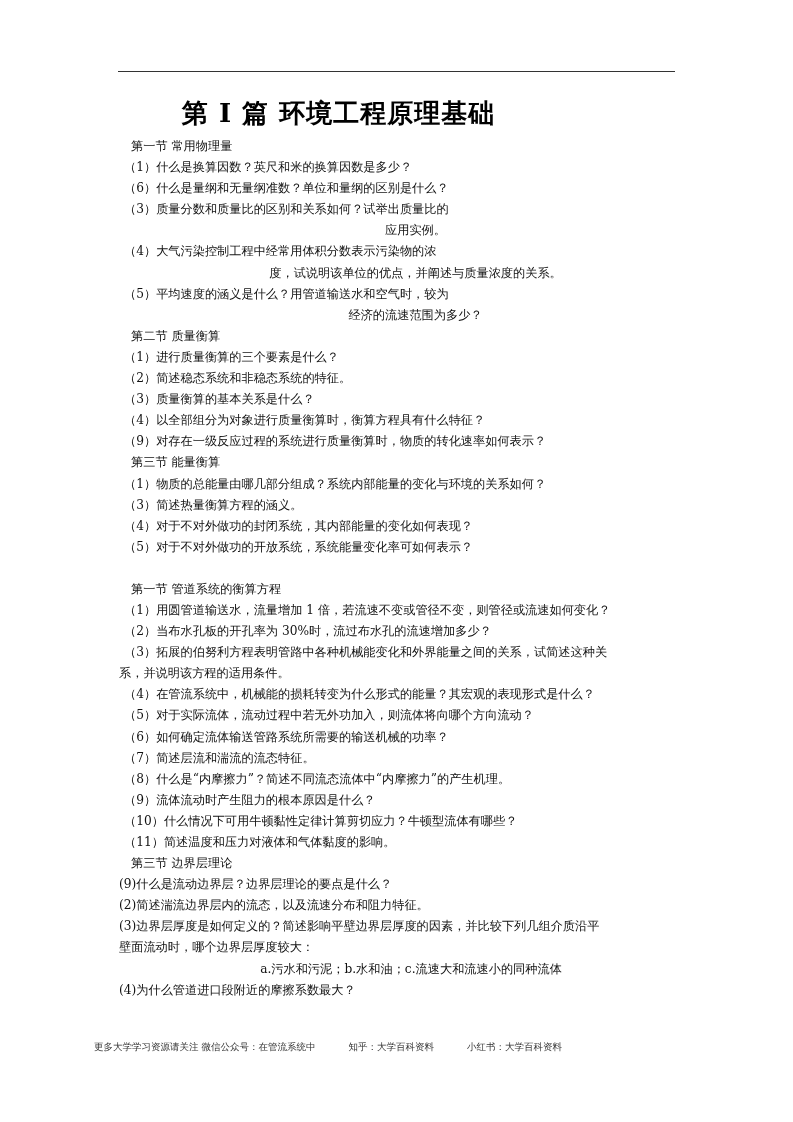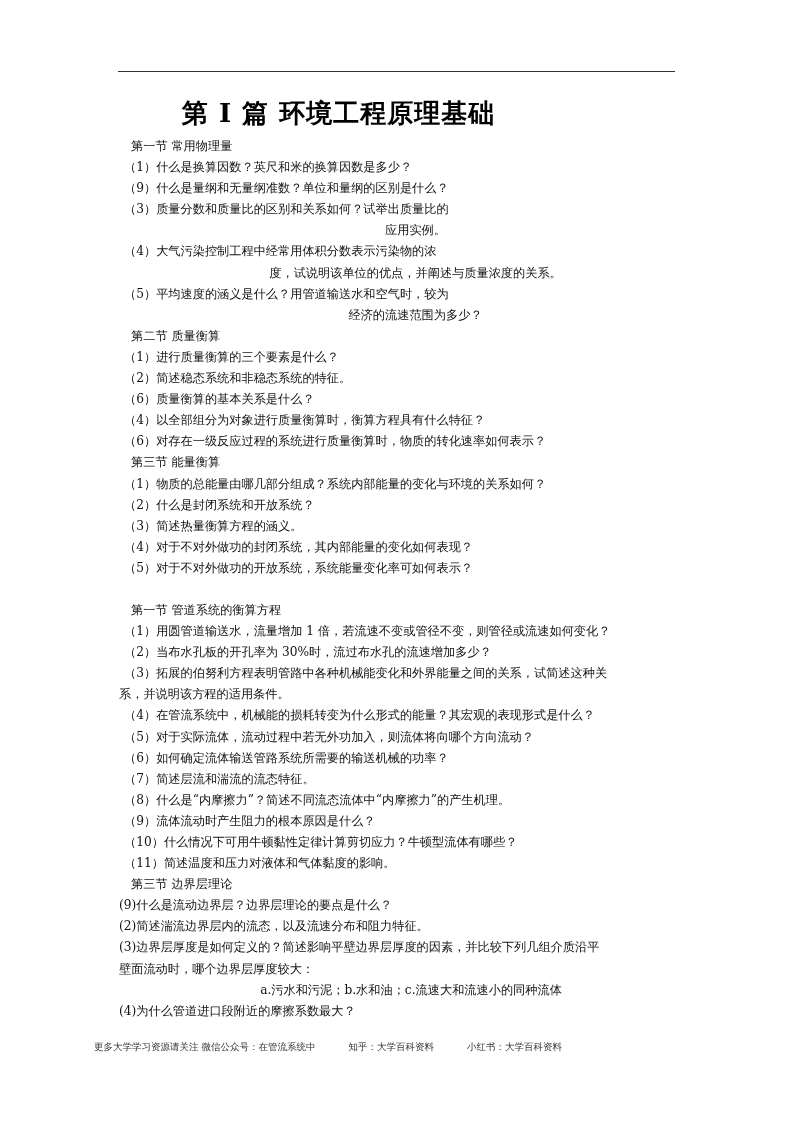--- a/index.html
+++ b/index.html
@@ -37,38 +37,37 @@
 </head>
 <body>
 
 <div class="top-rule"></div>
 
 <div class="title">第 I 篇  环境工程原理基础</div>
 
 <div class="content">
   <div class="line sec">第一节  常用物理量</div>
   <div class="line q">（1）什么是换算因数？英尺和米的换算因数是多少？</div>
-  <div class="line q">（9）什么是量纲和无量纲准数？单位和量纲的区别是什么？</div>
+  <div class="line q">（6）什么是量纲和无量纲准数？单位和量纲的区别是什么？</div>
   <div class="line q">（3）质量分数和质量比的区别和关系如何？试举出质量比的</div>
   <div class="line cont">应用实例。</div>
   <div class="line q">（4）大气污染控制工程中经常用体积分数表示污染物的浓</div>
   <div class="line cont">度，试说明该单位的优点，并阐述与质量浓度的关系。</div>
   <div class="line q">（5）平均速度的涵义是什么？用管道输送水和空气时，较为</div>
   <div class="line cont">经济的流速范围为多少？</div>
 
   <div class="line sec">第二节  质量衡算</div>
   <div class="line q">（1）进行质量衡算的三个要素是什么？</div>
   <div class="line q">（2）简述稳态系统和非稳态系统的特征。</div>
-  <div class="line q">（6）质量衡算的基本关系是什么？</div>
+  <div class="line q">（3）质量衡算的基本关系是什么？</div>
   <div class="line q">（4）以全部组分为对象进行质量衡算时，衡算方程具有什么特征？</div>
-  <div class="line q">（6）对存在一级反应过程的系统进行质量衡算时，物质的转化速率如何表示？</div>
+  <div class="line q">（9）对存在一级反应过程的系统进行质量衡算时，物质的转化速率如何表示？</div>
 
   <div class="line sec">第三节  能量衡算</div>
   <div class="line q">（1）物质的总能量由哪几部分组成？系统内部能量的变化与环境的关系如何？</div>
-  <div class="line q">（2）什么是封闭系统和开放系统？</div>
   <div class="line q">（3）简述热量衡算方程的涵义。</div>
   <div class="line q">（4）对于不对外做功的封闭系统，其内部能量的变化如何表现？</div>
   <div class="line q">（5）对于不对外做功的开放系统，系统能量变化率可如何表示？</div>
 
   <div class="gap"></div>
 
   <div class="line sec">第一节  管道系统的衡算方程</div>
   <div class="line q">（1）用圆管道输送水，流量增加 1 倍，若流速不变或管径不变，则管径或流速如何变化？</div>
   <div class="line q">（2）当布水孔板的开孔率为 30%时，流过布水孔的流速增加多少？</div>
   <div class="line q">（3）拓展的伯努利方程表明管路中各种机械能变化和外界能量之间的关系，试简述这种关</div>

